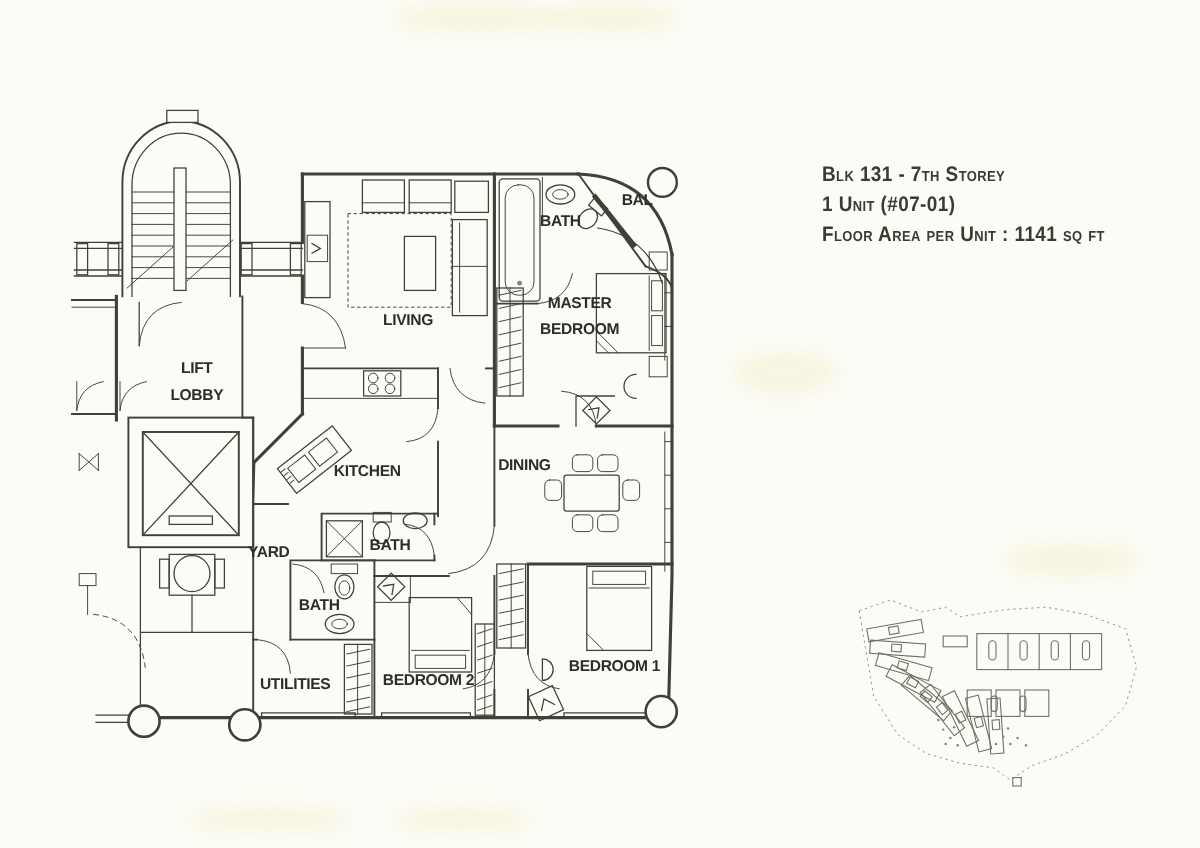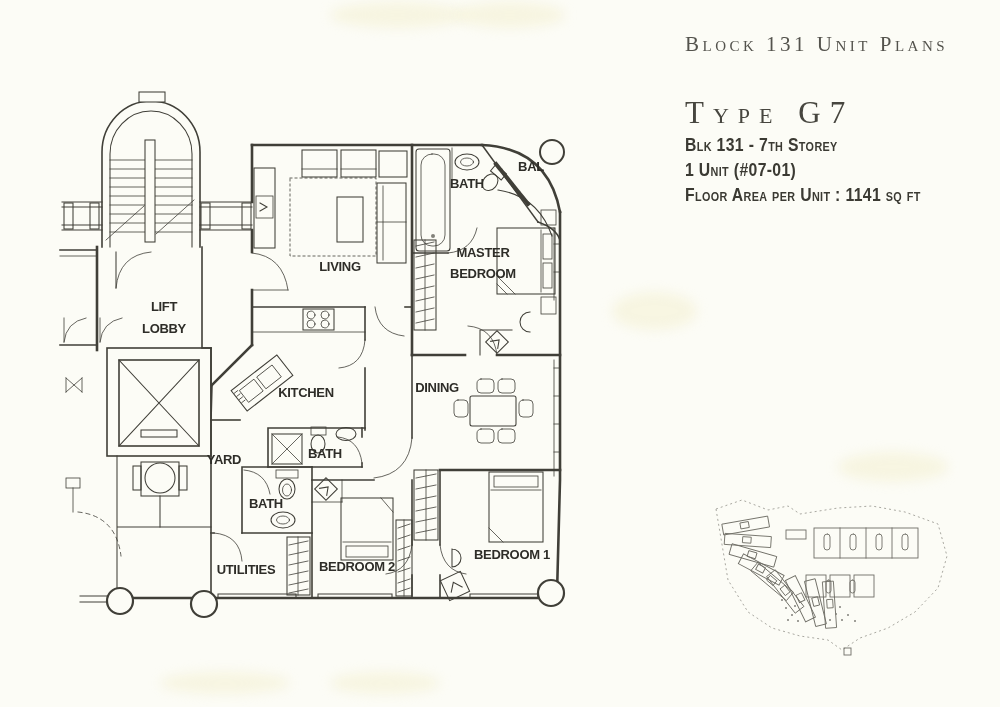--- a/index.html
+++ b/index.html
@@ -35,22 +35,20 @@
 <div class="page">
 
   <div class="blob" style="left:330px;top:2px;width:135px;height:26px"></div>
   <div class="blob" style="left:455px;top:2px;width:110px;height:26px"></div>
   <div class="blob" style="left:612px;top:292px;width:85px;height:38px"></div>
   <div class="blob" style="left:838px;top:452px;width:110px;height:30px"></div>
   <div class="blob" style="left:160px;top:672px;width:130px;height:22px"></div>
   <div class="blob" style="left:330px;top:672px;width:110px;height:22px"></div>
 
   <div class="hdr">
-    <div class="doc-title">Block 131 Unit Plans</div>
-    <div class="type-title">Type G7</div>
     <div class="spec">
       <div>Blk 131 - 7th Storey</div>
       <div>1 Unit (#07-01)</div>
       <div>Floor Area per Unit : 1141 sq ft</div>
     </div>
   </div>
 
   <svg width="1000" height="707" viewBox="0 0 1000 707">
 
     <g>

